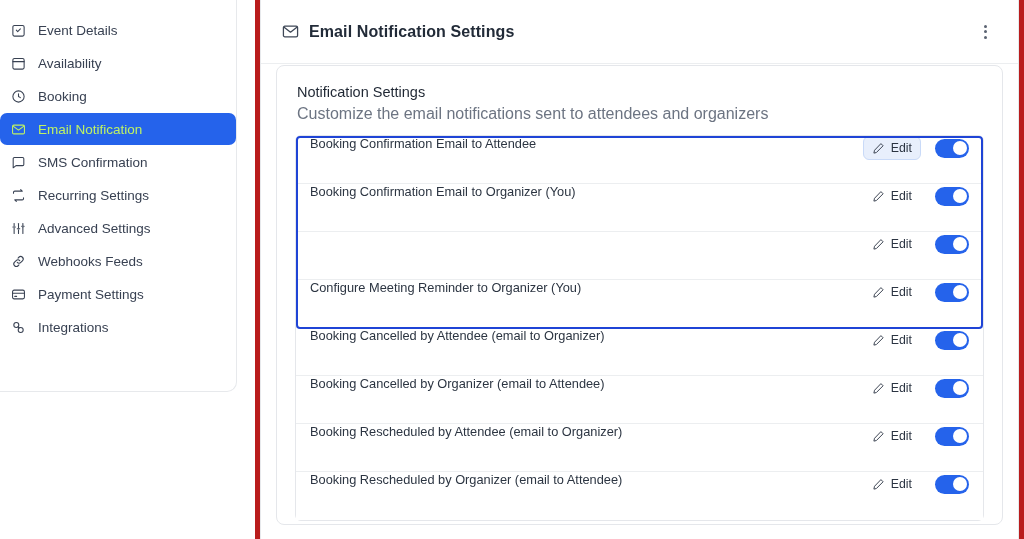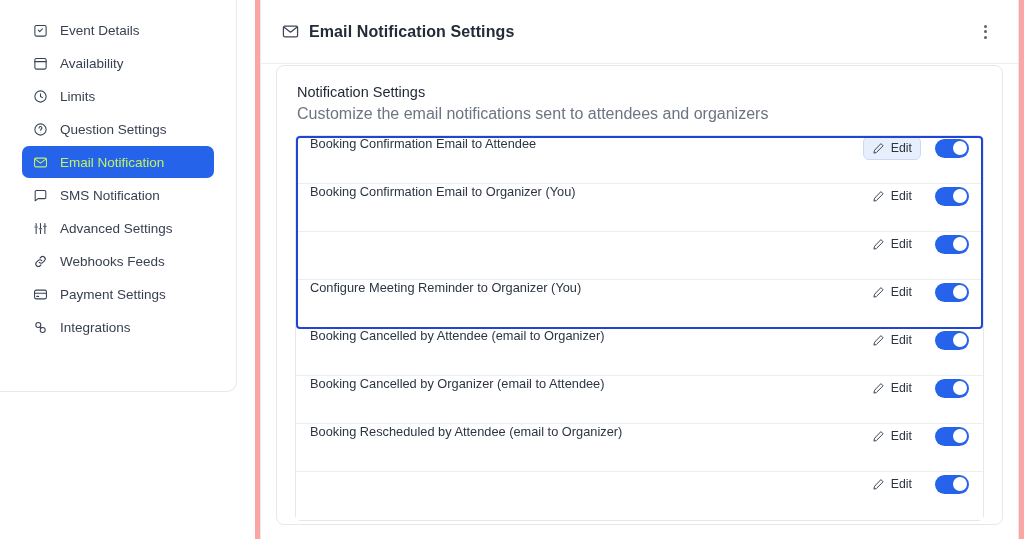--- a/index.html
+++ b/index.html
@@ -40,21 +40,21 @@
     border-bottom-right-radius: 10px;
     border-right: 1px solid #e7e9ec;
     border-bottom: 1px solid #e7e9ec;
     padding-top: 14px;
   }
 
   .nav-list {
     display: flex;
     flex-direction: column;
     gap: 1px;
-    padding: 0 22px;
+    padding: 0 0;
   }
 
   .nav-item {
     display: flex;
     align-items: center;
     gap: 12px;
     height: 32px;
     padding: 0 10px;
     border-radius: 7px;
     color: #384152;
@@ -80,21 +80,21 @@
 
   .nav-label { white-space: nowrap; }
 
   
   .main {
     position: absolute;
     left: 255px;
     top: 0;
     width: 769px;
     height: 539px;
-    background: #fca5a5;
+    background: #b91c1c;
   }
 
   .main-card {
     position: absolute;
     left: 5px;
     top: 0;
     width: 759px;
     height: 539px;
     background: #ffffff;
     border-left: 1px solid #e7e9ec;
@@ -285,48 +285,47 @@
             </span>
             <span class="nav-label">Availability</span>
           </div>
           <div class="nav-item">
             <span class="nav-icon">
               <svg width="15" height="15" viewBox="0 0 24 24" fill="none" stroke="currentColor" stroke-width="1.7" stroke-linecap="round" stroke-linejoin="round">
                 <circle cx="12" cy="12" r="9"></circle>
                 <path d="M12 7.5V12l3 1.8"></path>
               </svg>
             </span>
-            <span class="nav-label">Limits</span>
-          </div>
-          <div class="nav-item">
-            <span class="nav-icon">
-              <svg width="15" height="15" viewBox="0 0 24 24" fill="none" stroke="currentColor" stroke-width="1.7" stroke-linecap="round" stroke-linejoin="round">
-                <circle cx="12" cy="12" r="9"></circle>
-                <path d="M9.7 9.5a2.3 2.3 0 1 1 2.8 2.3v1.4"></path>
-                <circle cx="12.4" cy="16.3" r="0.6" fill="currentColor" stroke="none"></circle>
-              </svg>
-            </span>
-            <span class="nav-label">Question Settings</span>
+            <span class="nav-label">Booking</span>
           </div>
           <div class="nav-item active">
             <span class="nav-icon">
               <svg width="15" height="15" viewBox="0 0 24 24" fill="none" stroke="currentColor" stroke-width="1.7" stroke-linecap="round" stroke-linejoin="round">
                 <rect x="2.5" y="5" width="19" height="14" rx="2"></rect>
                 <path d="M3.3 6.5l8.7 6.6 8.7-6.6"></path>
               </svg>
             </span>
             <span class="nav-label">Email Notification</span>
           </div>
           <div class="nav-item">
             <span class="nav-icon">
               <svg width="15" height="15" viewBox="0 0 24 24" fill="none" stroke="currentColor" stroke-width="1.7" stroke-linecap="round" stroke-linejoin="round">
                 <path d="M20.5 15a2 2 0 0 1-2 2H8l-4.5 3.5V6a2 2 0 0 1 2-2h13a2 2 0 0 1 2 2z"></path>
               </svg>
             </span>
-            <span class="nav-label">SMS Notification</span>
+            <span class="nav-label">SMS Confirmation</span>
+          </div>
+          <div class="nav-item">
+            <span class="nav-icon">
+              <svg width="15" height="15" viewBox="0 0 24 24" fill="none" stroke="currentColor" stroke-width="1.7" stroke-linecap="round" stroke-linejoin="round">
+                <path d="M4 8.5V7a2 2 0 0 1 2-2h12l-2.5-2.3"></path>
+                <path d="M20 15.5V17a2 2 0 0 1-2 2H6l2.5 2.3"></path>
+              </svg>
+            </span>
+            <span class="nav-label">Recurring Settings</span>
           </div>
           <div class="nav-item">
             <span class="nav-icon">
               <svg width="15" height="15" viewBox="0 0 24 24" fill="none" stroke="currentColor" stroke-width="1.7" stroke-linecap="round" stroke-linejoin="round">
                 <path d="M5 20V11"></path>
                 <path d="M5 8V4"></path>
                 <path d="M12 20v-6"></path>
                 <path d="M12 11V4"></path>
                 <path d="M19 20v-10"></path>
                 <path d="M19 7V4"></path>
@@ -499,20 +498,21 @@
                     </svg>
                   </span>
                   <span>Edit</span>
                 </button>
                 <span class="toggle">
                   <span class="knob"></span>
                 </span>
               </span>
             </div>
             <div class="row">
+              <span class="row-label">Booking Rescheduled by Organizer (email to Attendee)</span>
               <span class="row-actions">
                 <button class="edit-btn">
                   <span class="edit-icon">
                     <svg width="13" height="13" viewBox="0 0 24 24" fill="none" stroke="currentColor" stroke-width="1.8" stroke-linecap="round" stroke-linejoin="round">
                       <path d="M17 3.5l3.5 3.5L8 19.5l-4.5 1 1-4.5z"></path>
                     </svg>
                   </span>
                   <span>Edit</span>
                 </button>
                 <span class="toggle">

